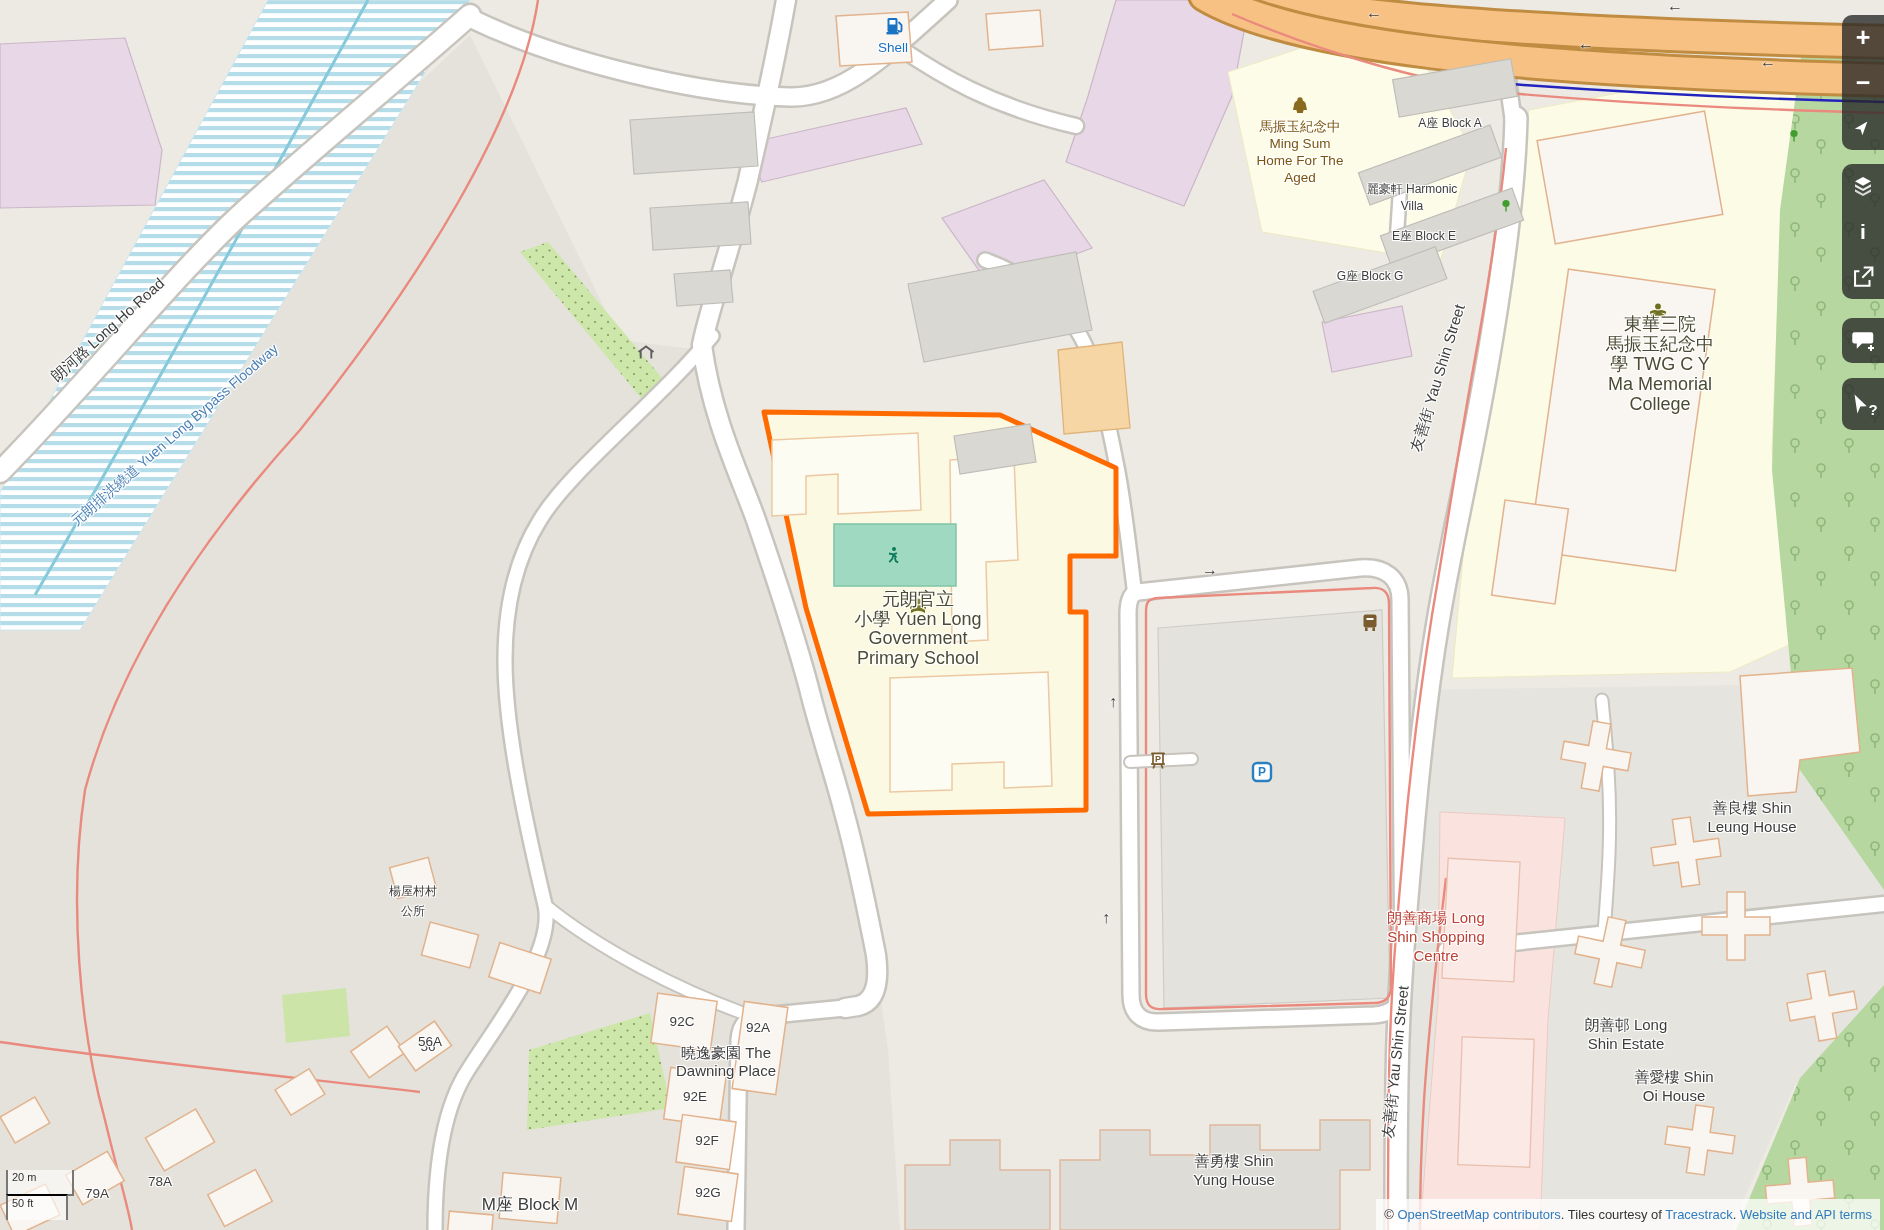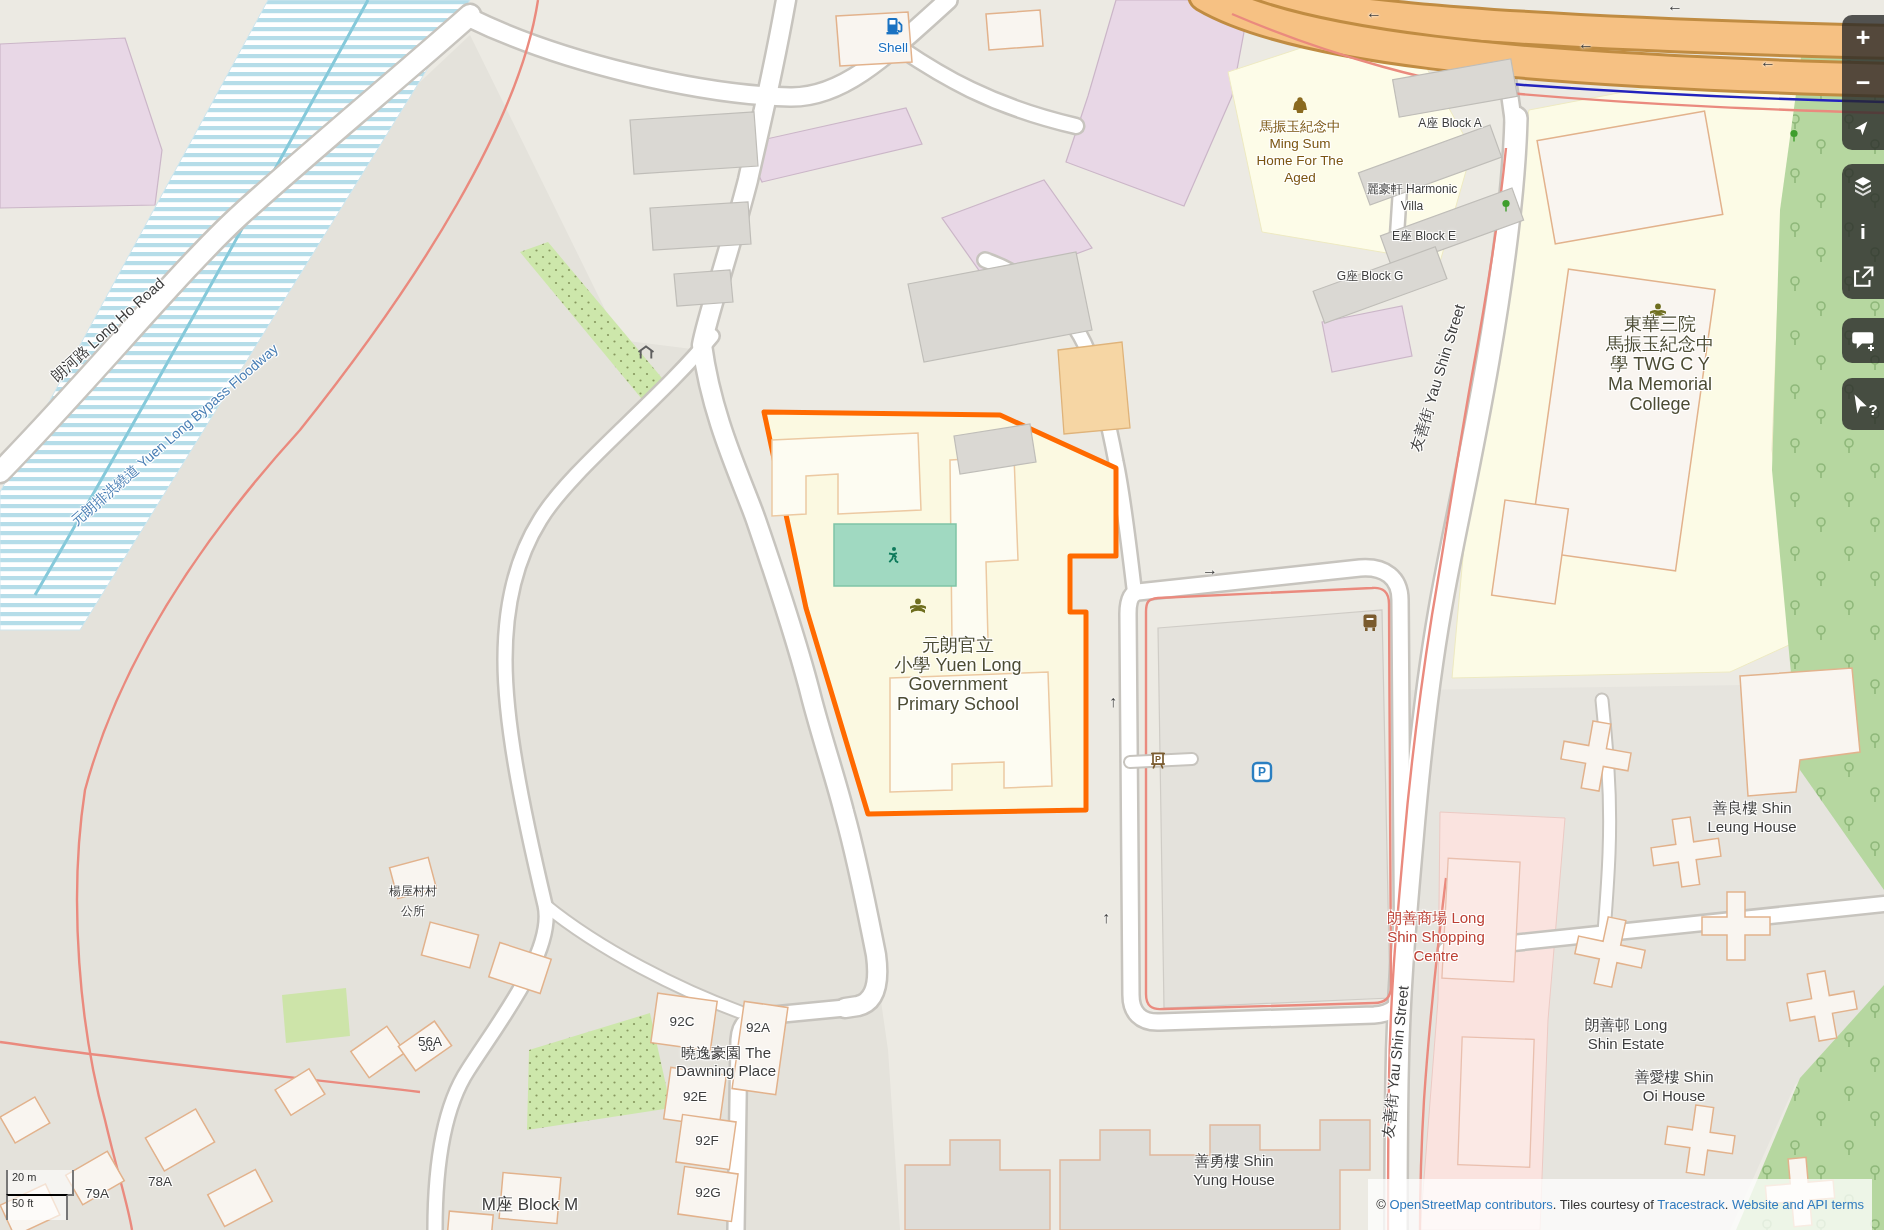--- a/index.html
+++ b/index.html
@@ -27,22 +27,22 @@
         border-radius:10px 0 0 10px;display:flex;flex-direction:column;align-items:center;color:#fff;}
   .ctrl .btn{width:42px;height:45px;display:flex;align-items:center;justify-content:center;cursor:pointer;}
   .ctrl .glyph{font-size:25px;font-weight:bold;line-height:1;}
   
   .scale{position:absolute;left:6px;bottom:10px;font-size:11px;color:#333;}
   .sline{background:rgba(255,255,255,.62);border:2px solid #777;border-top:none;
          padding:1px 4px 8px 4px;height:15px;line-height:13px;box-sizing:content-box;}
   .sline.metric{width:56px;}
   .sline.imperial{width:50px;border-top:2px solid #000000;border-bottom:none;margin-top:-2px;}
   
-  .attr{position:absolute;right:12px;bottom:0;background:rgba(255,255,255,.75);
-        padding:18px 8px;font-size:13px;color:#333;text-align:center;}
+  .attr{position:absolute;right:4px;bottom:0;background:rgba(255,255,255,.75);
+        padding:8px 8px;font-size:13px;color:#333;text-align:center;}
   .attr a{color:#2f7bbf;text-decoration:none;cursor:pointer;}
 </style>
 </head>
 <body>
 
 <div class="stage">
 
   <div style="position:absolute;inset:0;">
     <svg class="base" width="1884" height="1230" viewBox="0 0 1884 1230">
       <defs>
@@ -395,21 +395,21 @@
     <div class="lbl" style="left:1370px;top:276px;">G座 Block G</div>
 
     <div class="lbl olive lbl-lg" style="left:1660px;top:364px;line-height:20px;">
       <div>東華三院</div>
       <div>馬振玉紀念中</div>
       <div>學 TWG C Y</div>
       <div>Ma Memorial</div>
       <div>College</div>
     </div>
 
-    <div class="lbl olive lbl-lg" style="left:918px;top:675px;line-height:19.5px;margin-left:40px;">
+    <div class="lbl olive lbl-lg" style="left:918px;top:629px;line-height:19.5px;">
       <div>元朗官立</div>
       <div>小學 Yuen Long</div>
       <div>Government</div>
       <div>Primary School</div>
     </div>
 
     <div class="lbl" style="left:413px;top:901px;line-height:20px;">
       <div>楊屋村村</div>
       <div>公所</div>
     </div>

